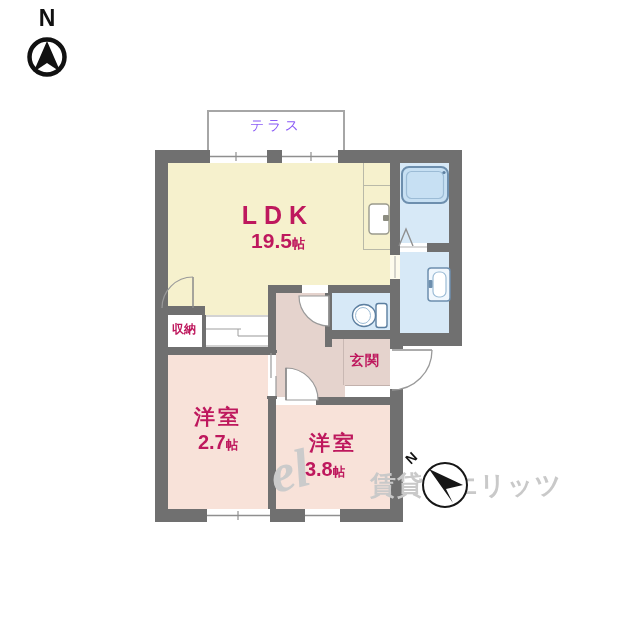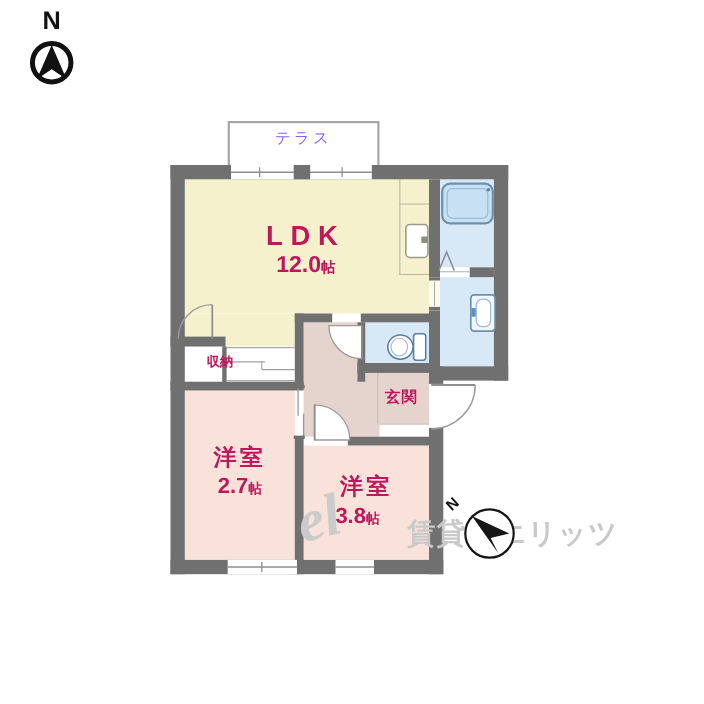--- a/index.html
+++ b/index.html
@@ -172,24 +172,24 @@
       <circle cx="445" cy="485" r="22" fill="#ffffff" stroke="#161616" stroke-width="2"></circle>
       <polygon points="429,469 463,485 446,489 453,503" fill="#161616"></polygon>
     </g>
   </svg>
 
   <div id="compass-n-tl">N</div>
   <div id="compass-n-br">N</div>
 
   <div class="lbl" style="left:168px;top:202px;width:220px;font-size:25px;letter-spacing:7px;font-weight:600;">LDK</div>
   <div class="lbl" style="left:168px;top:229px;width:220px;font-size:21px;font-weight:600;">
-    <span>12.0</span><span class="unit">帖</span>
+    <span>19.5</span><span class="unit">帖</span>
   </div>
 
-  <div class="lbl" style="left:164px;top:323px;width:40px;font-size:12px;font-weight:600;margin-left:16px;">収納</div>
+  <div class="lbl" style="left:164px;top:323px;width:40px;font-size:12px;font-weight:600;">収納</div>
 
   <div class="lbl" style="left:338px;top:353px;width:54px;font-size:14px;font-weight:600;letter-spacing:1px;">玄関</div>
 
   <div class="lbl" style="left:168px;top:405px;width:100px;font-size:21px;letter-spacing:3px;font-weight:600;">洋室</div>
   <div class="lbl" style="left:168px;top:431px;width:100px;font-size:20px;font-weight:600;">
     <span>2.7</span><span class="unit">帖</span>
   </div>
 
   <div class="lbl" style="left:276px;top:431px;width:114px;font-size:21px;letter-spacing:3px;font-weight:600;">洋室</div>
   <div class="lbl" style="left:276px;top:458px;width:98px;font-size:20px;font-weight:600;">

